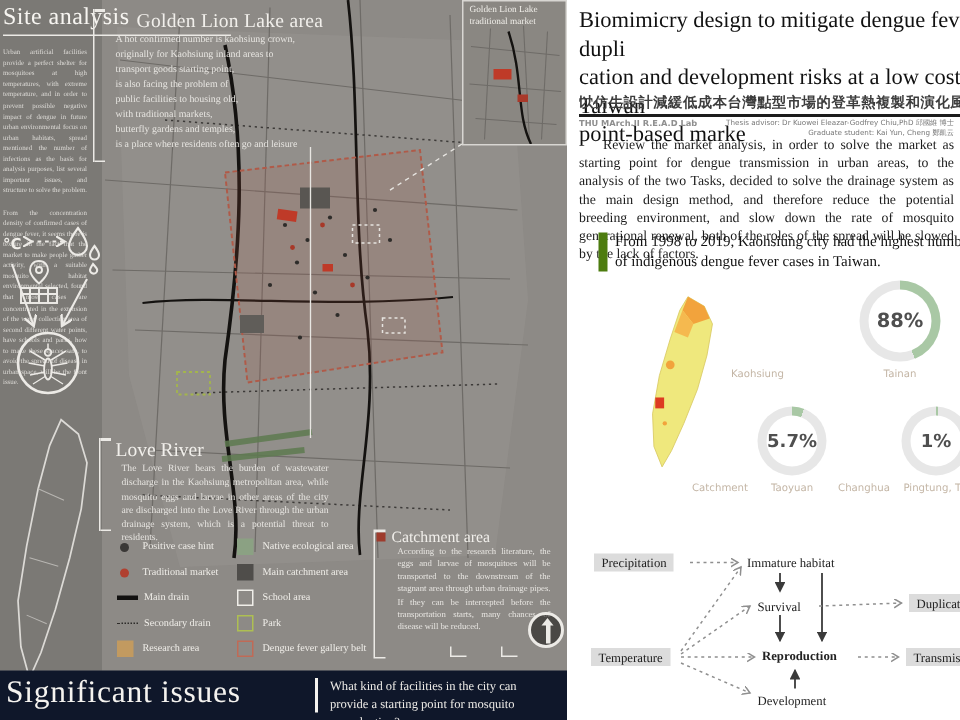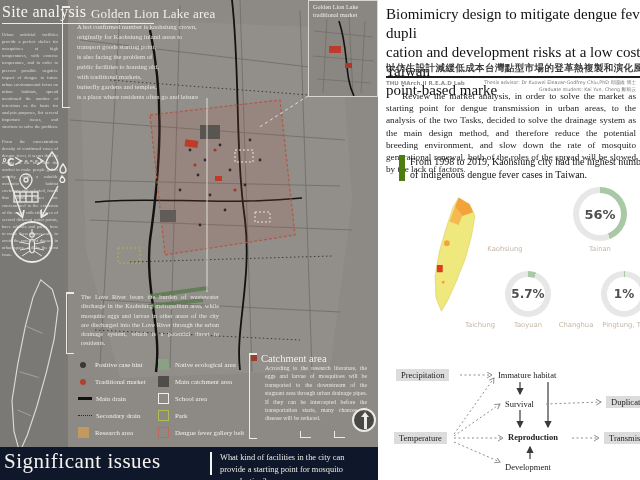--- a/index.html
+++ b/index.html
@@ -221,20 +221,21 @@
       <div class="bl">transport goods starting point,</div>
       <div class="bl">is also facing the problem of</div>
       <div class="bl">public facilities to housing old,</div>
       <div class="bl">with traditional markets,</div>
       <div class="bl">butterfly gardens and temples,</div>
       <div class="bl">is a place where residents often go and leisure</div>
     </div>
 
     <div class="love-block">
       <div class="bracket"></div>
+      <div class="bt">Love River</div>
       <div class="bb">The Love River bears the burden of wastewater discharge in the Kaohsiung metropolitan area, while mosquito eggs and larvae in other areas of the city are discharged into the Love River through the urban drainage system, which is a potential threat to residents.</div>
     </div>
 
     <div class="legend">
       <div class="legend-col lc1">
         <div class="legend-row">
             <span class="sw-dark-dot"></span>
             <span>Positive case hint</span>
           </div>
         <div class="legend-row">
@@ -345,25 +346,25 @@
       <circle cx="21" cy="52" r="3.2" fill="#f2a33c"></circle>
       <rect x="10" y="76" width="6.5" height="8" fill="#dd3b22"></rect>
       <circle cx="17" cy="95" r="1.6" fill="#f2a33c"></circle>
     </svg>
 
     <div class="donut-label" style="left:97px;top:245px;width:60px;">Kaohsiung</div>
 
     <div class="donut d-big" style="left:195px;top:187px;width:54px;height:54px;">
       <div class="ring donut-ring" style="background: conic-gradient(rgb(169, 200, 165) 44%, rgb(231, 231, 231) 0deg);"></div>
       <div class="hole"></div>
-      <div class="pct">56%</div>
+      <div class="pct">88%</div>
     </div>
     <div class="donut-label" style="left:192px;top:245px;width:60px;">Tainan</div>
 
-    <div class="donut-label" style="left:77px;top:321px;width:50px;">Taichung</div>
+    <div class="donut-label" style="left:77px;top:321px;width:50px;">Catchment</div>
 
     <div class="donut d-small" style="left:127px;top:271px;width:46px;height:46px;">
       <div class="ring donut-ring" style="background: conic-gradient(rgb(169, 200, 165) 5.7%, rgb(231, 231, 231) 0deg);"></div>
       <div class="hole"></div>
       <div class="pct">5.7%</div>
     </div>
     <div class="donut-label" style="left:125px;top:321px;width:50px;">Taoyuan</div>
 
     <div class="donut-label" style="left:173px;top:321px;width:50px;">Changhua</div>
 

